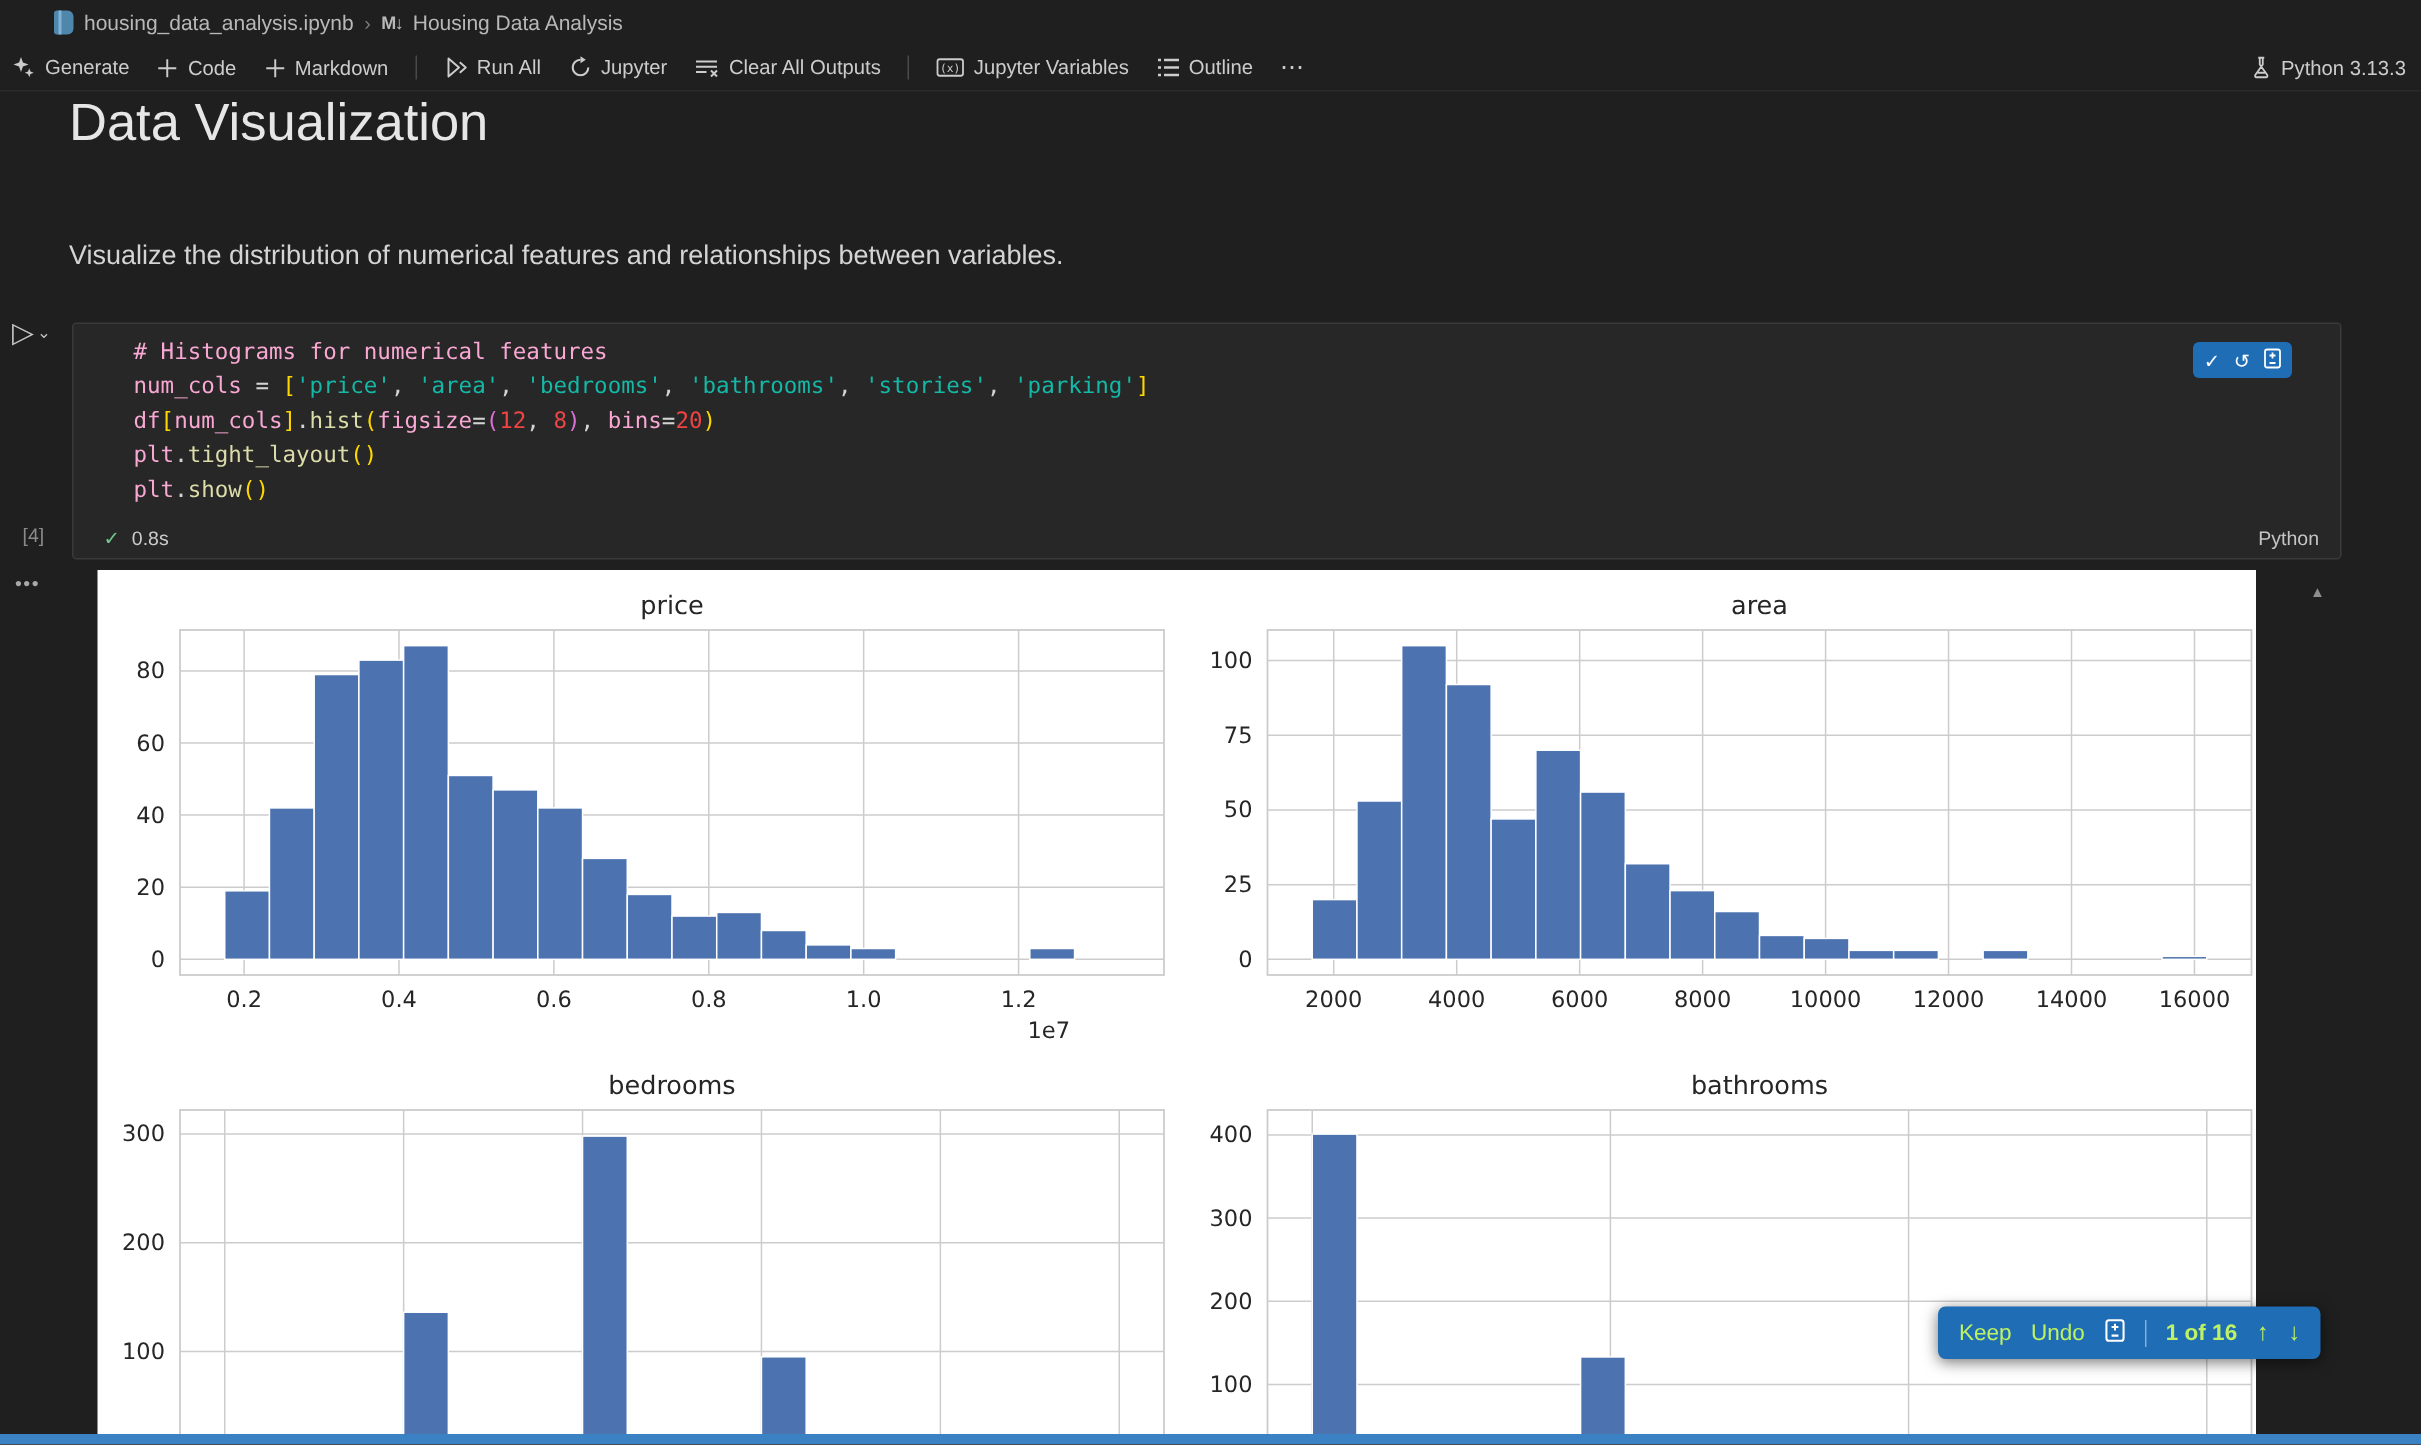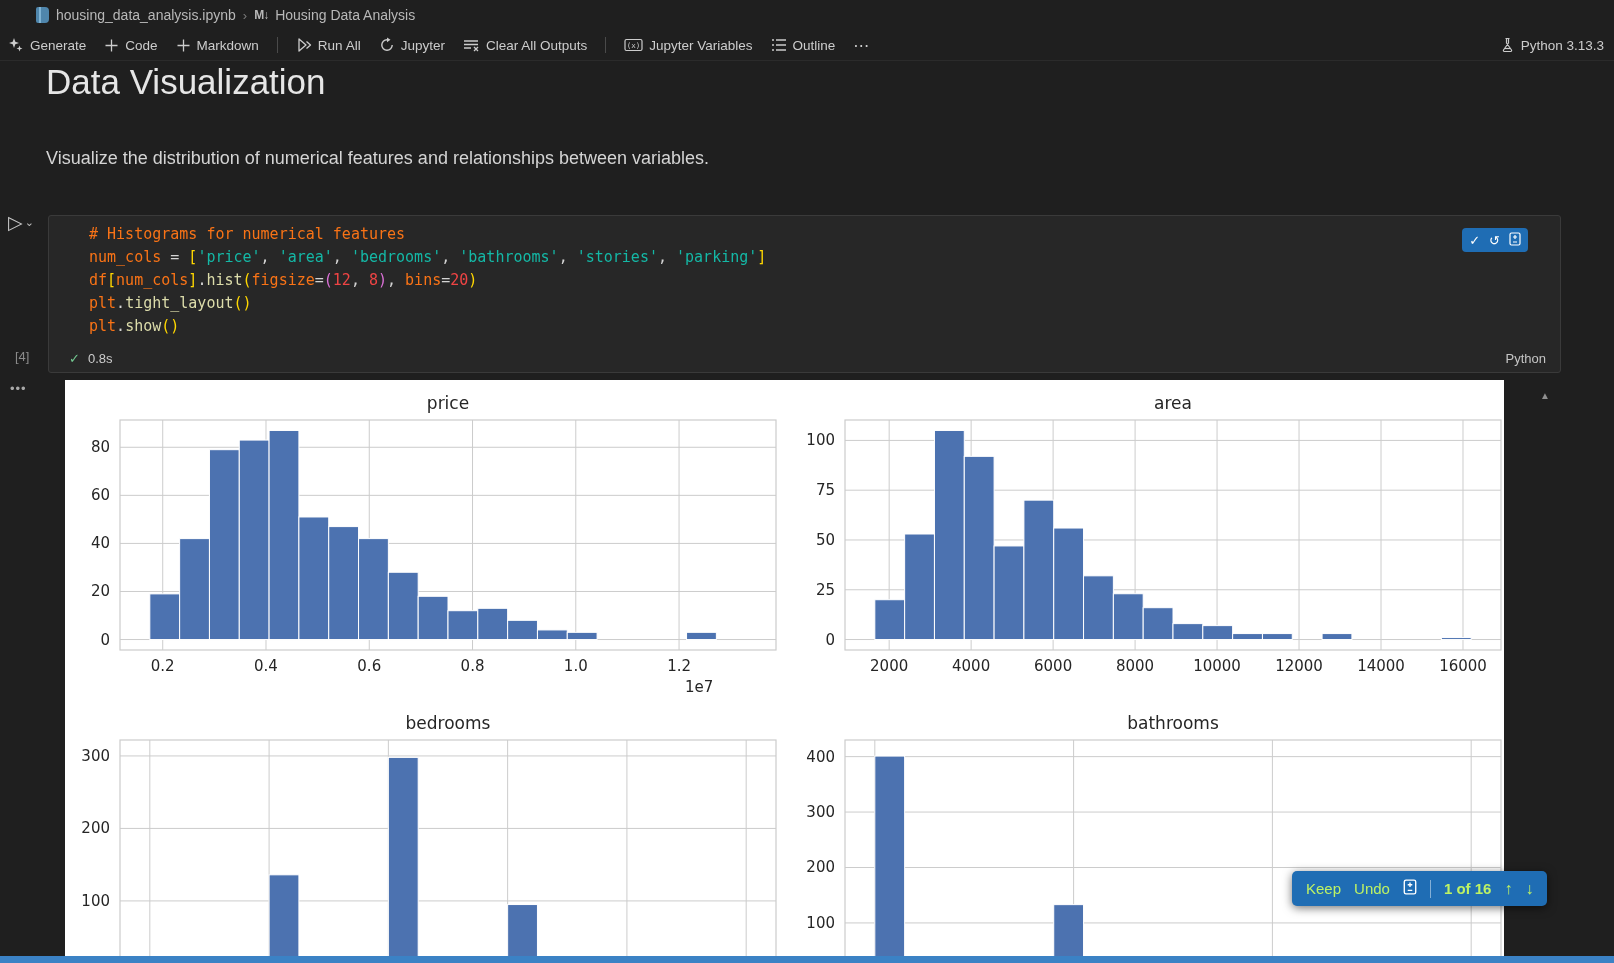--- a/index.html
+++ b/index.html
@@ -14,38 +14,38 @@
     display:flex; align-items:center; padding-left:36px; gap:7px; font-size:14px; color:#b8b8b8; }
   .nb-file-icon { width:13px; height:16px; background:#4f86ac; border-radius:2px 4px 4px 2px;
     position:relative; display:inline-block; }
   .nb-file-icon::after { content:""; position:absolute; left:3px; top:0; width:2px; height:16px; background:#7fb3d4; }
   .crumb-sep { color:#7a7a7a; font-size:13px; }
   .md-glyph { font-weight:bold; font-size:12px; color:#b8b8b8; letter-spacing:-1px; }
   
   #toolbar { position:absolute; left:0; top:30px; width:1614px; height:31px;
     display:flex; align-items:center; padding:0 10px 0 8px; gap:18px; font-size:13.5px; color:#cccccc;
     border-bottom:1px solid #2b2b2b; }
-  .tb-item { display:flex; align-items:center; gap:6px; cursor:default; white-space:nowrap; }
+  .tb-item { display:flex; gap:6px; cursor:default; white-space:nowrap; }
   .tb-sep { width:1px; height:16px; background:#4a4a4a; }
   .tb-right { margin-left:auto; display:flex; align-items:center; gap:6px; }
   .ticon { display:inline-flex; align-items:center; justify-content:center; }
   .ticon svg { display:block; }
   .ellipsis-glyph { font-size:16px; letter-spacing:1px; color:#cccccc; }
   
   #md-heading { position:absolute; left:46px; top:62px; font-size:35px; font-weight:400; color:#e6e6e6; }
-  #md-para { position:absolute; left:46px; top:148px; font-size:18px; color:#d4d4d4; }
+  #md-para { position:absolute; left:46px; top:160px; font-size:18px; color:#d4d4d4; }
   
   #run-btn { position:absolute; left:8px; top:212px; display:flex; align-items:flex-start; gap:2px; color:#c5c5c5; }
   #run-btn .tri { font-size:19px; line-height:22px; }
   #run-btn .chev { font-size:11px; line-height:20px; color:#bdbdbd; }
   #code-cell { position:absolute; left:48px; top:215px; width:1513px; height:158px;
     background:#272727; border:1px solid #3a3a3a; border-radius:3px; }
   #code-lines { position:absolute; left:40px; top:7px; font-family:"DejaVu Sans Mono", monospace;
     font-size:15px; line-height:23px; white-space:pre; }
-  .tk-comment{color:#f97316} .tk-var{color:#f97316} .tk-plain{color:#D4D4D4}
+  .tk-comment{color:#f9a8d4} .tk-var{color:#f9a8d4} .tk-plain{color:#D4D4D4}
   .tk-b1{color:#FFD700} .tk-b2{color:#DA70D6} .tk-str{color:#14b8a6}
   .tk-fn{color:#DCDCAA} .tk-num{color:#ef4444}
   #cell-review-widget { position:absolute; right:32px; top:12px; height:24px; padding:0 7px;
     background:#1f6db4; border-radius:4px; display:flex; align-items:center; gap:9px; color:#ffffff; }
   #cell-review-widget .w-ic { font-size:13px; line-height:1; }
   #cell-status { position:absolute; left:0; bottom:0; width:100%; height:27px;
     display:flex; align-items:center; font-size:13px; color:#cccccc; padding:0 14px 0 20px; }
   #cell-status .chk { color:#73c991; font-size:13px; margin-right:8px; }
   #cell-status .lang { margin-left:auto; color:#c5c5c5; }
   #exec-count { position:absolute; left:15px; top:349px; font-size:13px; color:#8a8a8a; }

